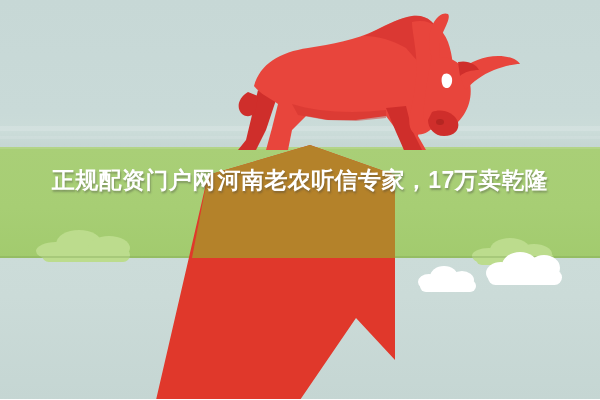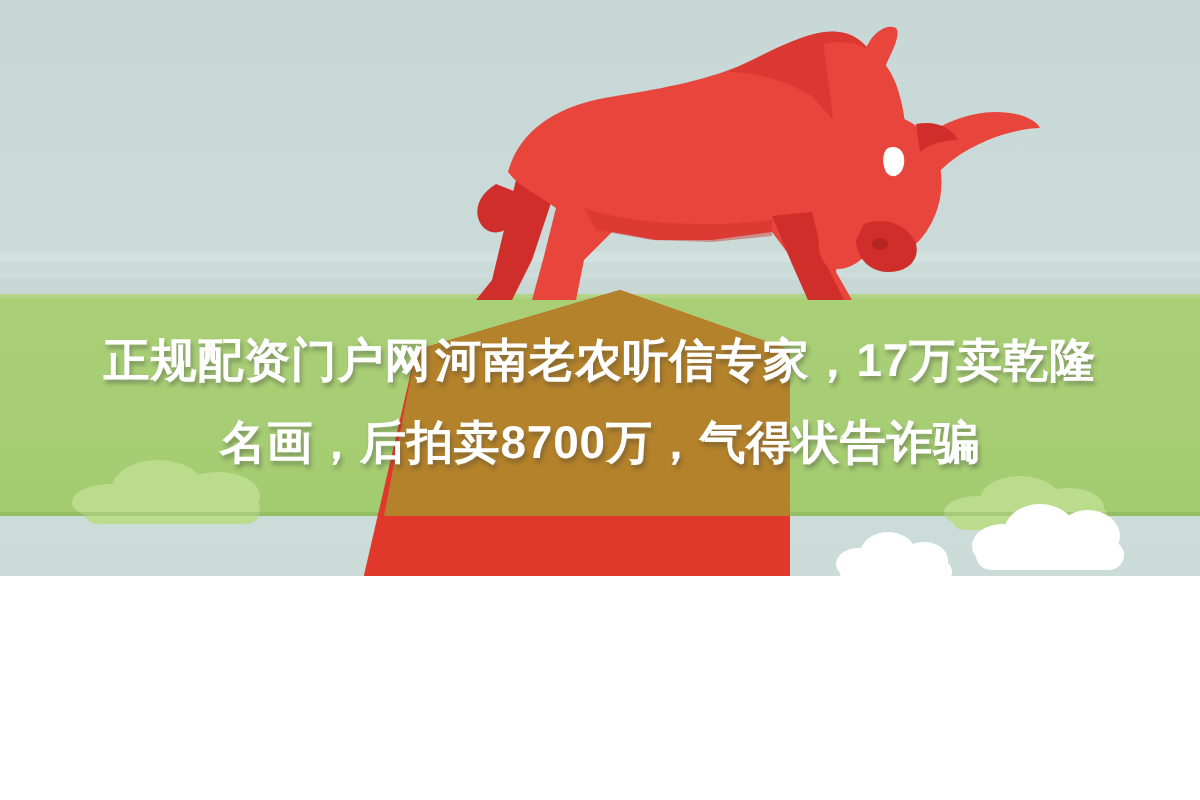--- a/index.html
+++ b/index.html
@@ -1,20 +1,20 @@
 <!DOCTYPE html>
 <html><head>
 <meta charset="utf-8">
 <style>
   html,body{margin:0;padding:0;background:#fff;}
   body{font-family:"Liberation Sans","DejaVu Sans",sans-serif;}
 
   #stage{
     position:relative;
-    width:600px;height:288px;
+    width:600px;height:399px;
     overflow:hidden;
     background:#cbdad6;
   }
 
   
   .sky{
     position:absolute;left:0;top:0;width:600px;height:400px;
     background:linear-gradient(180deg,
         #c7d8d6 0%,
         #c9dad8 28%,
@@ -214,16 +214,15 @@
                C278 52 268 54 258 58
                C246 63 236 70 230 78
                C226 72 224 64 224 58 Z" fill="#e8453c"></path>
 
       <path d="M222 50 C232 48 240 52 243 58 C236 58 228 60 224 64 Z" fill="#cf2e2b"></path>
     </svg>
   </div>
 
   <div class="headline">
     <span class="ln"><span class="site">正规配资门户网</span><span>河南老农听信专家，17万卖乾隆</span></span>
-    <span class="ln">名画，后拍卖8700万，气得状告诈骗</span>
   </div>
 
 </div>
 
 </body></html>

